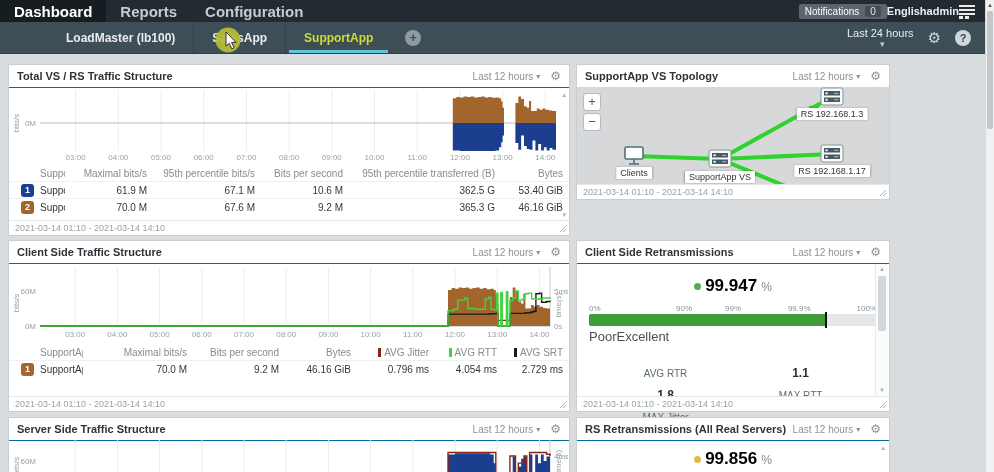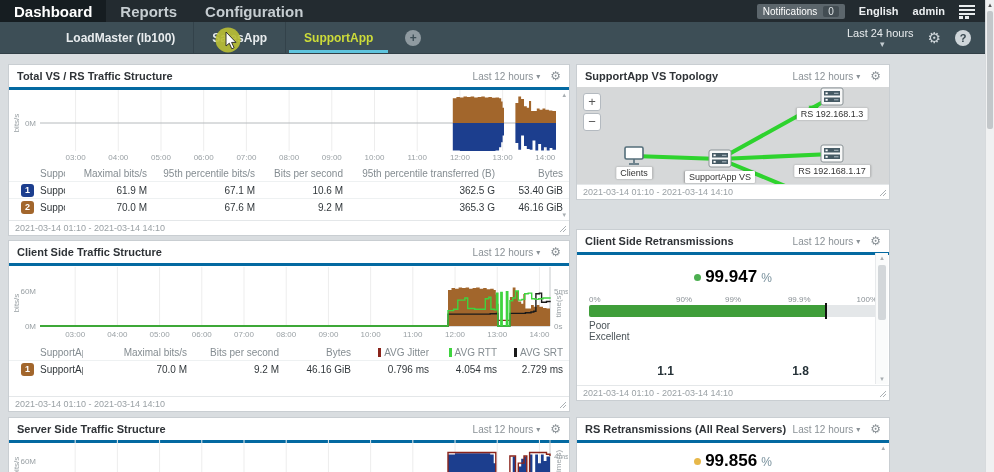--- a/index.html
+++ b/index.html
@@ -2,39 +2,39 @@
 <html><head>
 <meta charset="utf-8">
 <style>
   html,body{margin:0;padding:0;background:#b9bdc0;}
   #app{position:relative;width:994px;height:472px;background:#d9dde0;overflow:hidden;
        font-family:"Liberation Sans",sans-serif;color:#333;}
   
   .navbar{position:absolute;left:0;top:0;width:985px;height:22px;background:#232b30;display:flex;align-items:stretch;}
   .nav-tab{padding:0 14px;font-size:15px;font-weight:bold;color:#c6cdd1;display:flex;align-items:center;cursor:pointer;}
   .nav-tab.active{background:#161d21;color:#fff;}
-  .nav-right{margin-left:auto;display:flex;align-items:center;gap:14px;padding-right:10px;}
+  .nav-right{margin-left:auto;display:flex;align-items:center;padding-right:10px;}
   .notif{background:#5c666c;border-radius:2px;padding:2px 6px;font-size:10px;color:#fff;display:flex;align-items:center;gap:6px;}
   .notif-count{background:#434d53;border-radius:2px;padding:0 5px;color:#dfe4e6;font-size:10px;}
   .nav-link{font-size:11px;font-weight:bold;color:#eceff1;}
   
   .toolbar{position:absolute;left:0;top:22px;width:985px;height:32px;background:#3d4e56;display:flex;align-items:stretch;border-bottom:1px solid #313f46;box-sizing:border-box;}
   .tb-tab{position:relative;padding:0 18px;font-size:12px;font-weight:bold;color:#e8ecee;display:flex;align-items:center;border-left:1px solid #33424a;cursor:pointer;}
   .tb-tab:first-child{border-left:none;margin-left:48px;}
   .tb-tab.active{color:#cddc39;}
   .tb-tab.active::after{content:"";position:absolute;left:3px;right:3px;bottom:0;height:3px;background:#5fc4de;}
   .tb-plus{width:16px;height:16px;border-radius:50%;background:#8f9aa0;color:#3d4e56;font-size:12px;line-height:16px;text-align:center;align-self:center;margin-left:14px;font-weight:bold;}
   .tb-right{margin-left:auto;display:flex;align-items:center;gap:14px;padding-right:14px;}
   .tb-range{font-size:11px;color:#e8ecee;}
   .tb-caret{font-size:9px;color:#c3ccd0;margin-left:4px;}
   .tb-gear{font-size:15px;color:#cfd6da;}
   .tb-help{width:16px;height:16px;border-radius:50%;background:#cfd6da;color:#37474f;font-size:11px;font-weight:bold;text-align:center;line-height:16px;}
   
   .panel{position:absolute;background:#fff;border:1px solid #c9ced2;box-sizing:border-box;}
-  .hdr{height:22px;display:flex;align-items:center;padding:0 8px;border-bottom:3px solid #0369a1;}
+  .hdr{height:22px;display:flex;align-items:center;padding:0 8px;border-bottom:1px solid #0369a1;}
   .title{font-size:11px;font-weight:bold;color:#2f3337;white-space:nowrap;}
   .range{margin-left:auto;font-size:10px;color:#8a9196;display:flex;align-items:center;gap:3px;cursor:pointer;white-space:nowrap;}
   .caret{font-size:8px;color:#8a9196;}
   .gear{font-size:12px;color:#8a9196;margin-left:10px;cursor:pointer;}
   .ftr{position:absolute;left:0;right:0;bottom:0;height:15px;border-top:1px solid #e4e7e9;font-size:9px;color:#9aa1a5;padding:2px 6px;box-sizing:border-box;background:#fff;}
   .rsz{position:absolute;right:2px;bottom:2px;}
   svg.chart{position:absolute;left:1px;top:22px;}
   svg.chart text.tick{font-size:8px;fill:#9aa1a5;font-family:"Liberation Sans",sans-serif;}
   svg.chart text.yl{font-size:8px;fill:#9aa1a5;font-family:"Liberation Sans",sans-serif;}
   .in-arrow{position:absolute;font-size:7px;color:#a7adb1;right:3px;line-height:7px;}
@@ -62,21 +62,21 @@
   .dot{width:7px;height:7px;border-radius:50%;align-self:center;}
   .big-num{font-size:17px;font-weight:bold;color:#000000;}
   .big-unit{font-size:12px;color:#78909c;}
   .idx-lbl{text-align:center;font-size:10px;color:#5a6b72;margin-top:3px;}
   .gauge{position:relative;width:288px;margin:8px auto 0;}
   .g-ticks{position:relative;height:10px;font-size:8px;color:#8a9196;}
   .g-ticks span{position:absolute;top:0;}
   .g-bar{position:relative;height:12px;background:#e4e7e9;border-radius:2px;}
   .g-fill{position:absolute;left:0;top:0;bottom:0;background:#3f9e3a;border-radius:2px 0 0 2px;}
   .g-marker{position:absolute;top:-2px;width:2px;height:16px;background:#111;}
-  .g-legend{display:flex;justify-content:center;font-size:10px;color:#4a5358;margin-top:3px;flex-direction:column;}
+  .g-legend{display:flex;justify-content:flex-start;font-size:13px;color:#4a5358;margin-top:3px;}
   .stats{display:grid;grid-template-columns:1fr 1fr;text-align:center;margin-top:14px;}
   .stat-l{font-size:10px;color:#5a6b72;padding-top:10px;}
   .stat-v{font-size:12px;font-weight:bold;color:#263238;padding-top:8px;}
   
   .vscroll{position:absolute;right:1px;top:23px;bottom:16px;width:12px;background:#fafbfb;border-left:1px solid #e8eaec;font-size:7px;color:#a7adb1;text-align:center;}
   .vs-up{position:absolute;top:1px;left:0;right:0;}
   .vs-dn{position:absolute;bottom:1px;left:0;right:0;}
   .vs-th{position:absolute;left:2px;right:2px;top:12px;height:55px;background:#d3d7da;border-radius:2px;}
   
   .pagebar{position:absolute;right:0;top:0;bottom:0;width:9px;background:#f0f1f2;border-left:1px solid #d7dadd;box-sizing:border-box;}
@@ -357,21 +357,21 @@
       </div>
     </div>
     <div class="ftr">
       <span>2021-03-14 01:10 - 2021-03-14 14:10</span>
       <svg class="rsz" width="8" height="8">
           <path d="M7,1 L1,7 M7,4 L4,7" stroke="#aab0b4" fill="none"></path>
         </svg>
     </div>
   </div>
 
-  <div class="panel" style="left:576px;top:229px;width:314px;height:172px;">
+  <div class="panel" style="left:576px;top:240px;width:314px;height:172px;">
     <div class="hdr">
       <span class="title">Client Side Retransmissions</span>
       <span class="range">
           <span>Last 12 hours</span>
           <span class="caret">▾</span>
         </span>
       <span class="gear">⚙</span>
     </div>
     <div class="big-val">
       <span class="dot" style="background-color: rgb(76, 175, 80);"></span>
@@ -389,20 +389,21 @@
       <div class="g-bar">
         <div class="g-fill" id="gauge-fill" style="width: 82%; background: rgb(63, 158, 58);"></div>
         <div class="g-marker" id="gauge-marker" style="left: 82%;"></div>
       </div>
       <div class="g-legend">
         <span>Poor</span>
         <span>Excellent</span>
       </div>
     </div>
     <div class="stats" style="width:270px;margin-left:auto;margin-right:auto;">
+      <div class="stat-l">AVG RTR</div>
       <div class="stat-v">1.1</div>
       <div class="stat-v">1.8</div>
       <div class="stat-l">MAX RTT</div>
       <div class="stat-l">MAX Jitter</div>
     </div>
     <div class="vscroll">
       <div class="vs-up">▴</div>
       <div class="vs-th"></div>
       <div class="vs-dn">▾</div>
     </div>

